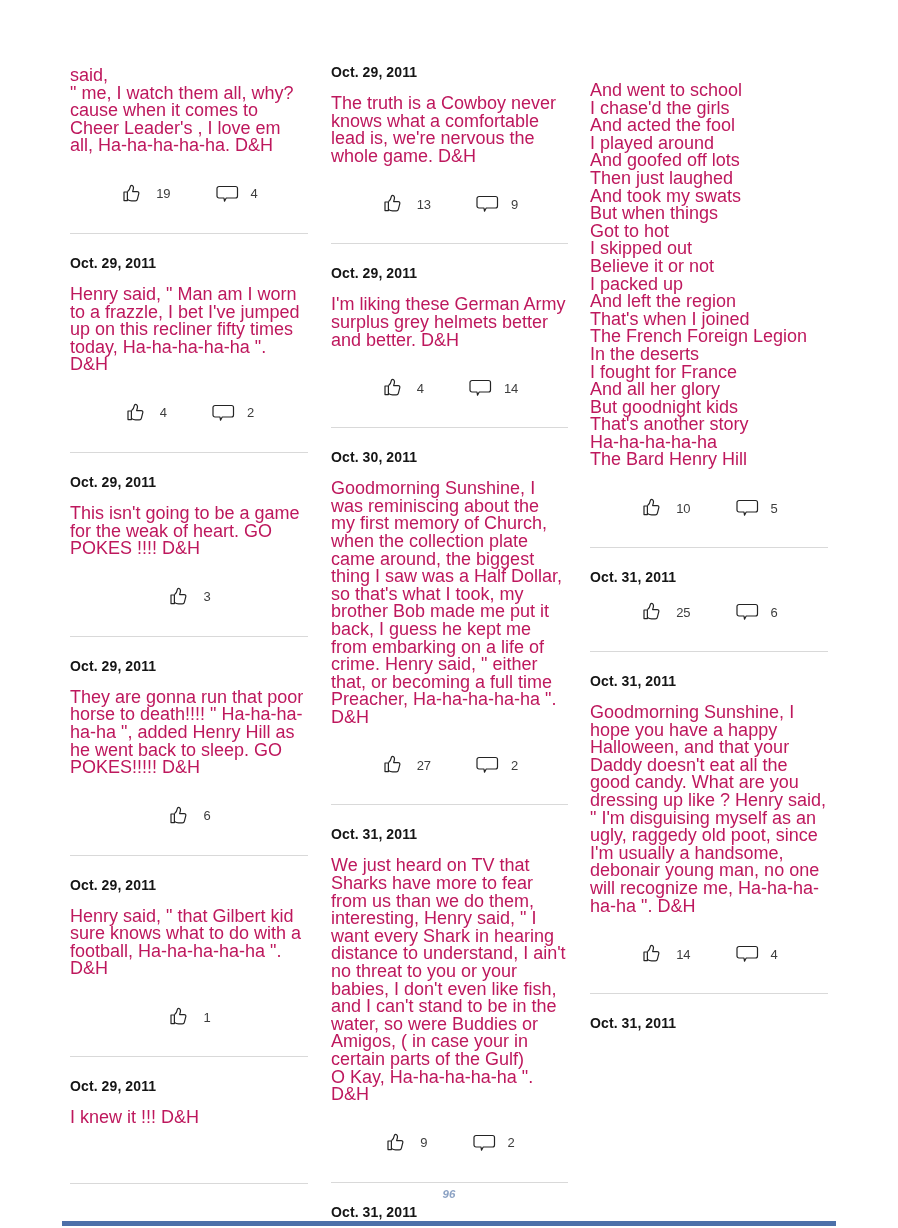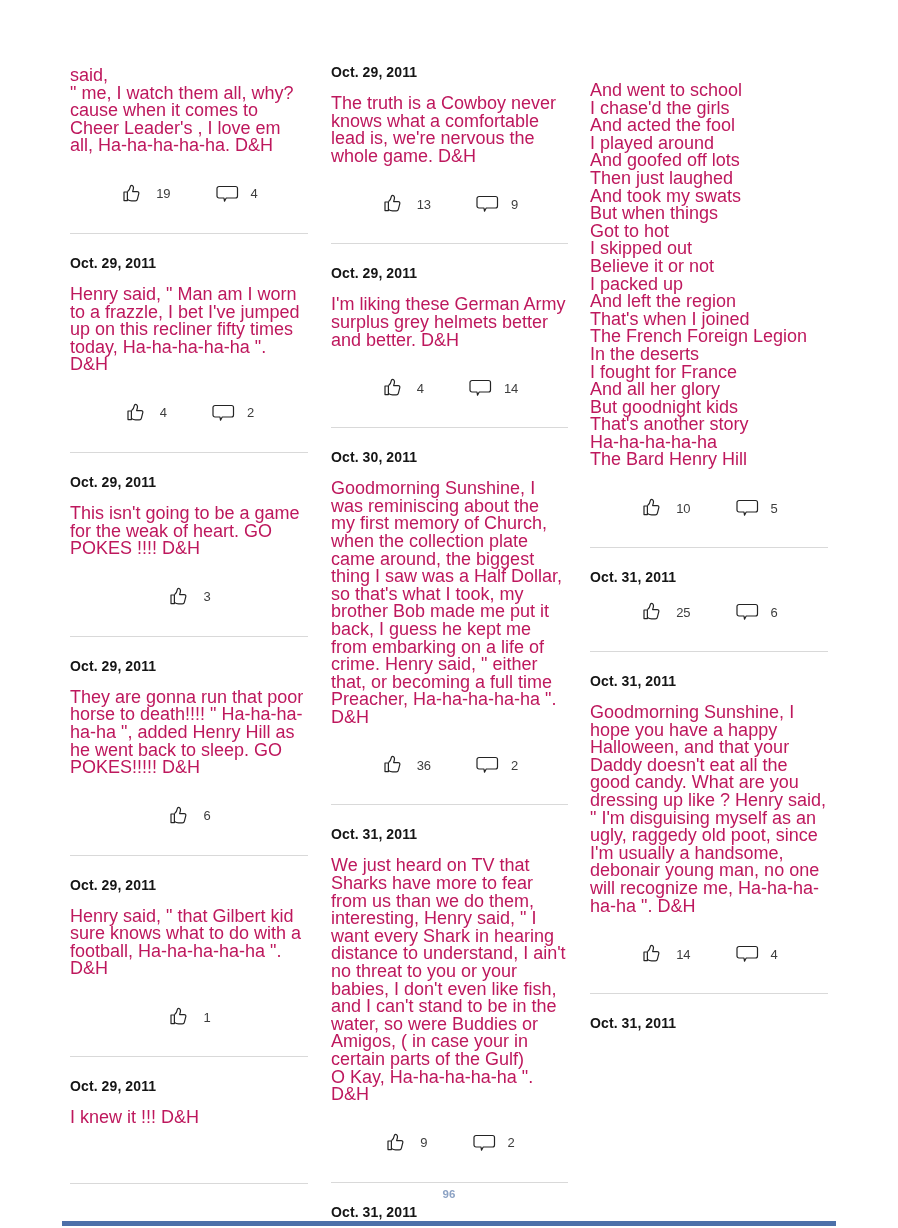--- a/index.html
+++ b/index.html
@@ -31,21 +31,21 @@
   }
   .group { display:flex; align-items:center; gap:11px; }
   .count { font-size:13px; color:#3d3d3d; }
   .icon { display:inline-flex; }
   .icon svg { display:block; }
 
   .divider { border:none; border-top:1px solid #d9d9d9; margin:0 0 21px 0; }
 
   .page-number {
     position:absolute; left:0; right:0; top:1188px; text-align:center;
-    font-size:11.5px; font-weight:bold; color:#8ca2c4;
+    font-size:11.5px; font-weight:bold; color:#8ca2c4;font-style:italic;
   }
   .footer-bar {
     position:absolute; left:62px; width:774px; top:1221px; height:5px;
     background:#4d70a9;
   }
 </style>
 </head>
 <body>
 
 <div class="page">
@@ -210,21 +210,21 @@
     <h3 class="date">Oct. 30, 2011</h3>
     <p class="body">Goodmorning Sunshine, I was reminiscing about the my first memory of Church, when the collection plate came around, the biggest thing I saw was a Half Dollar, so that's what I took, my brother Bob made me put it back, I guess he kept me from embarking on a life of crime. Henry said, " either that, or becoming a full time Preacher, Ha-ha-ha-ha-ha ". D&amp;H</p>
     <div class="engagement">
       <span class="group">
         <span class="icon">
           <svg width="25" height="24" viewBox="0 0 25 24" fill="none" stroke="#242424" stroke-width="1.2" stroke-linejoin="round">
             <rect x="4" y="10" width="3.4" height="8.6"></rect>
             <path d="M7.4 17.6c1.3.9 2.6 1.3 4.2 1.3h3.7c1 0 1.9-.7 2.1-1.7l1.4-5.5c.3-1.1-.5-2.1-1.6-2.1h-4.6c.5-1.3.9-2.7.9-3.8 0-1.4-.9-2.5-2-2.5-.6 0-1 .4-1.1 1-.3 1.8-1.4 4.4-3 5.4"></path>
           </svg>
         </span>
-        <span class="count">36</span>
+        <span class="count">27</span>
       </span>
       <span class="group">
         <span class="icon">
           <svg width="25" height="22" viewBox="0 0 25 22" fill="none" stroke="#242424" stroke-width="1.2" stroke-linejoin="round">
             <path d="M4 3.5h16.5a2 2 0 0 1 2 2v7.5a2 2 0 0 1-2 2h-9.3l-1.7 3.2-.5-3.2H4a2 2 0 0 1-2-2V5.5a2 2 0 0 1 2-2z"></path>
           </svg>
         </span>
         <span class="count">2</span>
       </span>
     </div>

